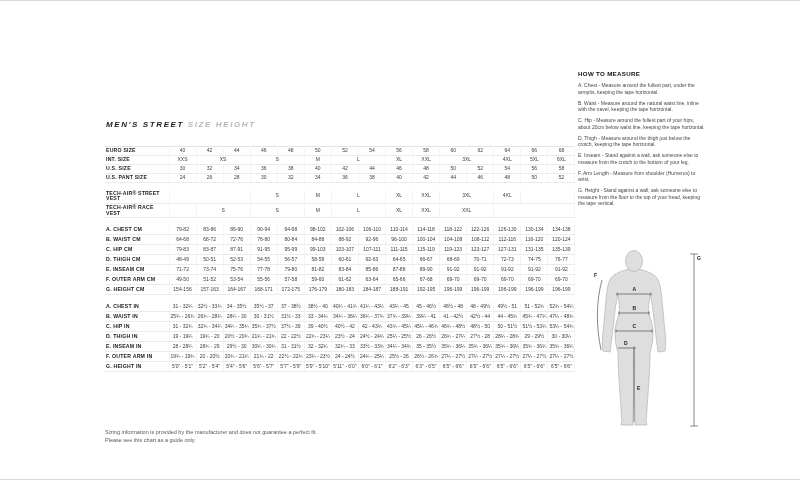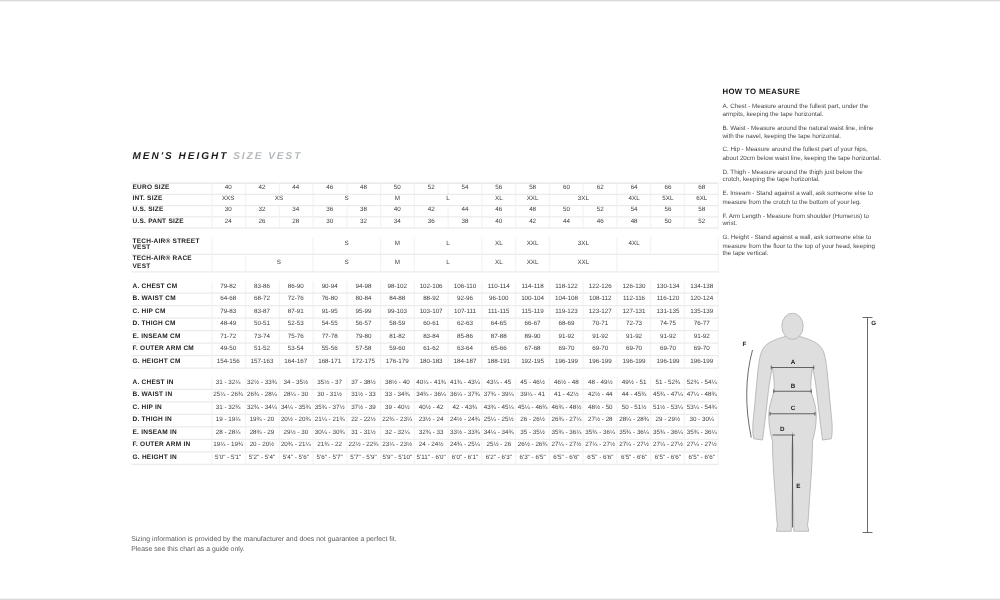--- a/index.html
+++ b/index.html
@@ -45,23 +45,23 @@
 </style>
 </head>
 <body>
 
 <div class="page">
   <div class="edge top"></div>
   <div class="edge bottom"></div>
 
 
   <div class="title">
-    <span class="main">MEN'S HEIGHT</span>
+    <span class="main">MEN'S STREET</span>
     <span> </span>
-    <span class="sub">SIZE VEST</span>
+    <span class="sub">SIZE HEIGHT</span>
   </div>
 
   <div class="table-wrap">
     <table class="size-table">
       <colgroup>
           <col style="width: 64px;">
           <col style="width: 27.0667px;">
           <col style="width: 27.0667px;">
           <col style="width: 27.0667px;">
           <col style="width: 27.0667px;">

